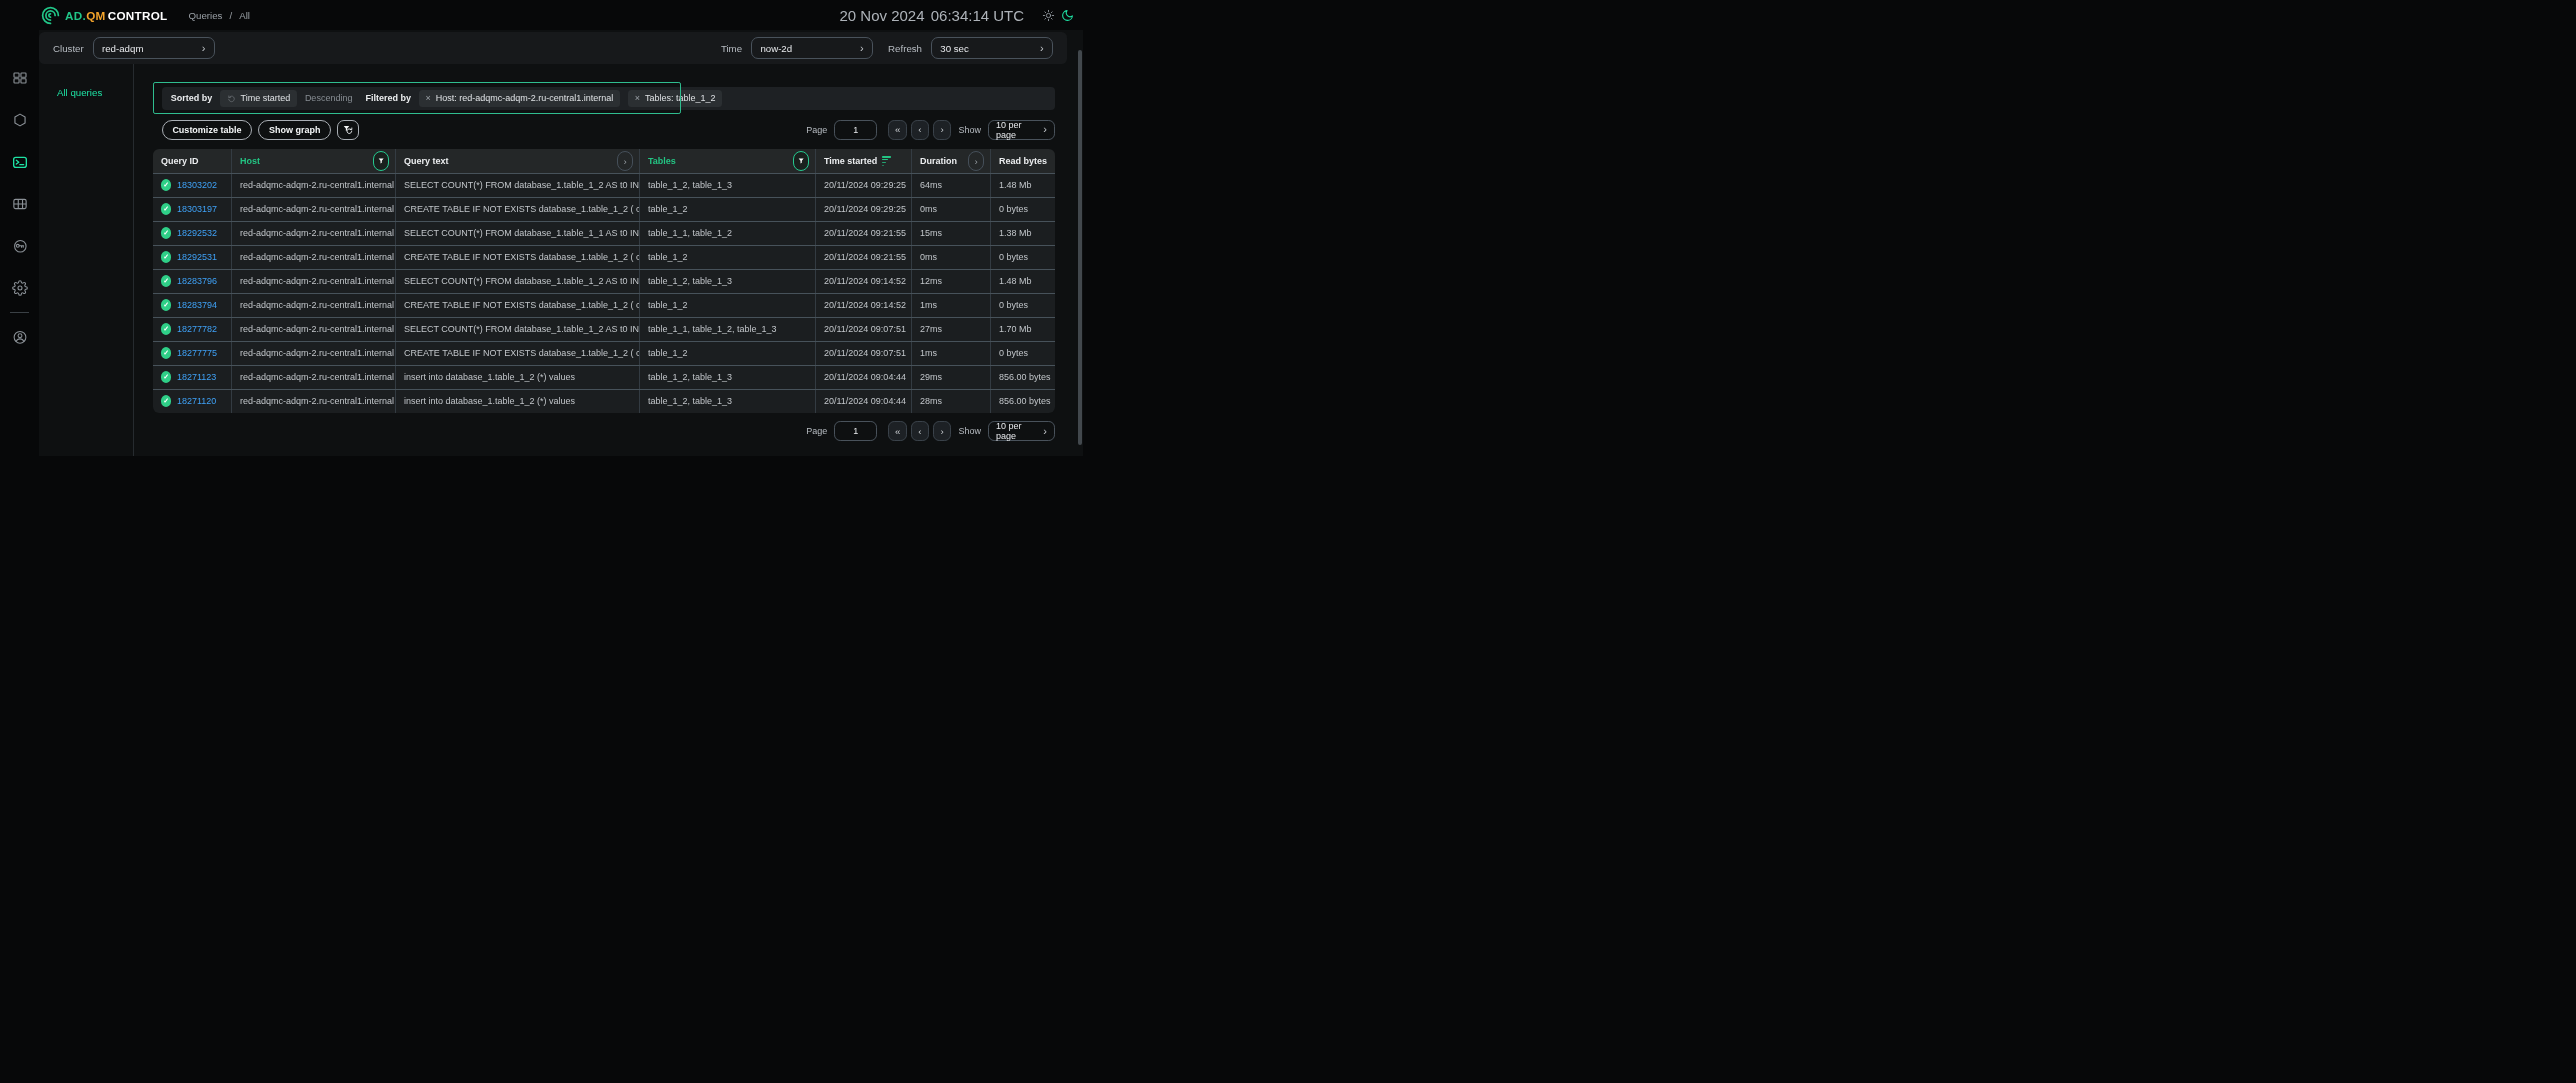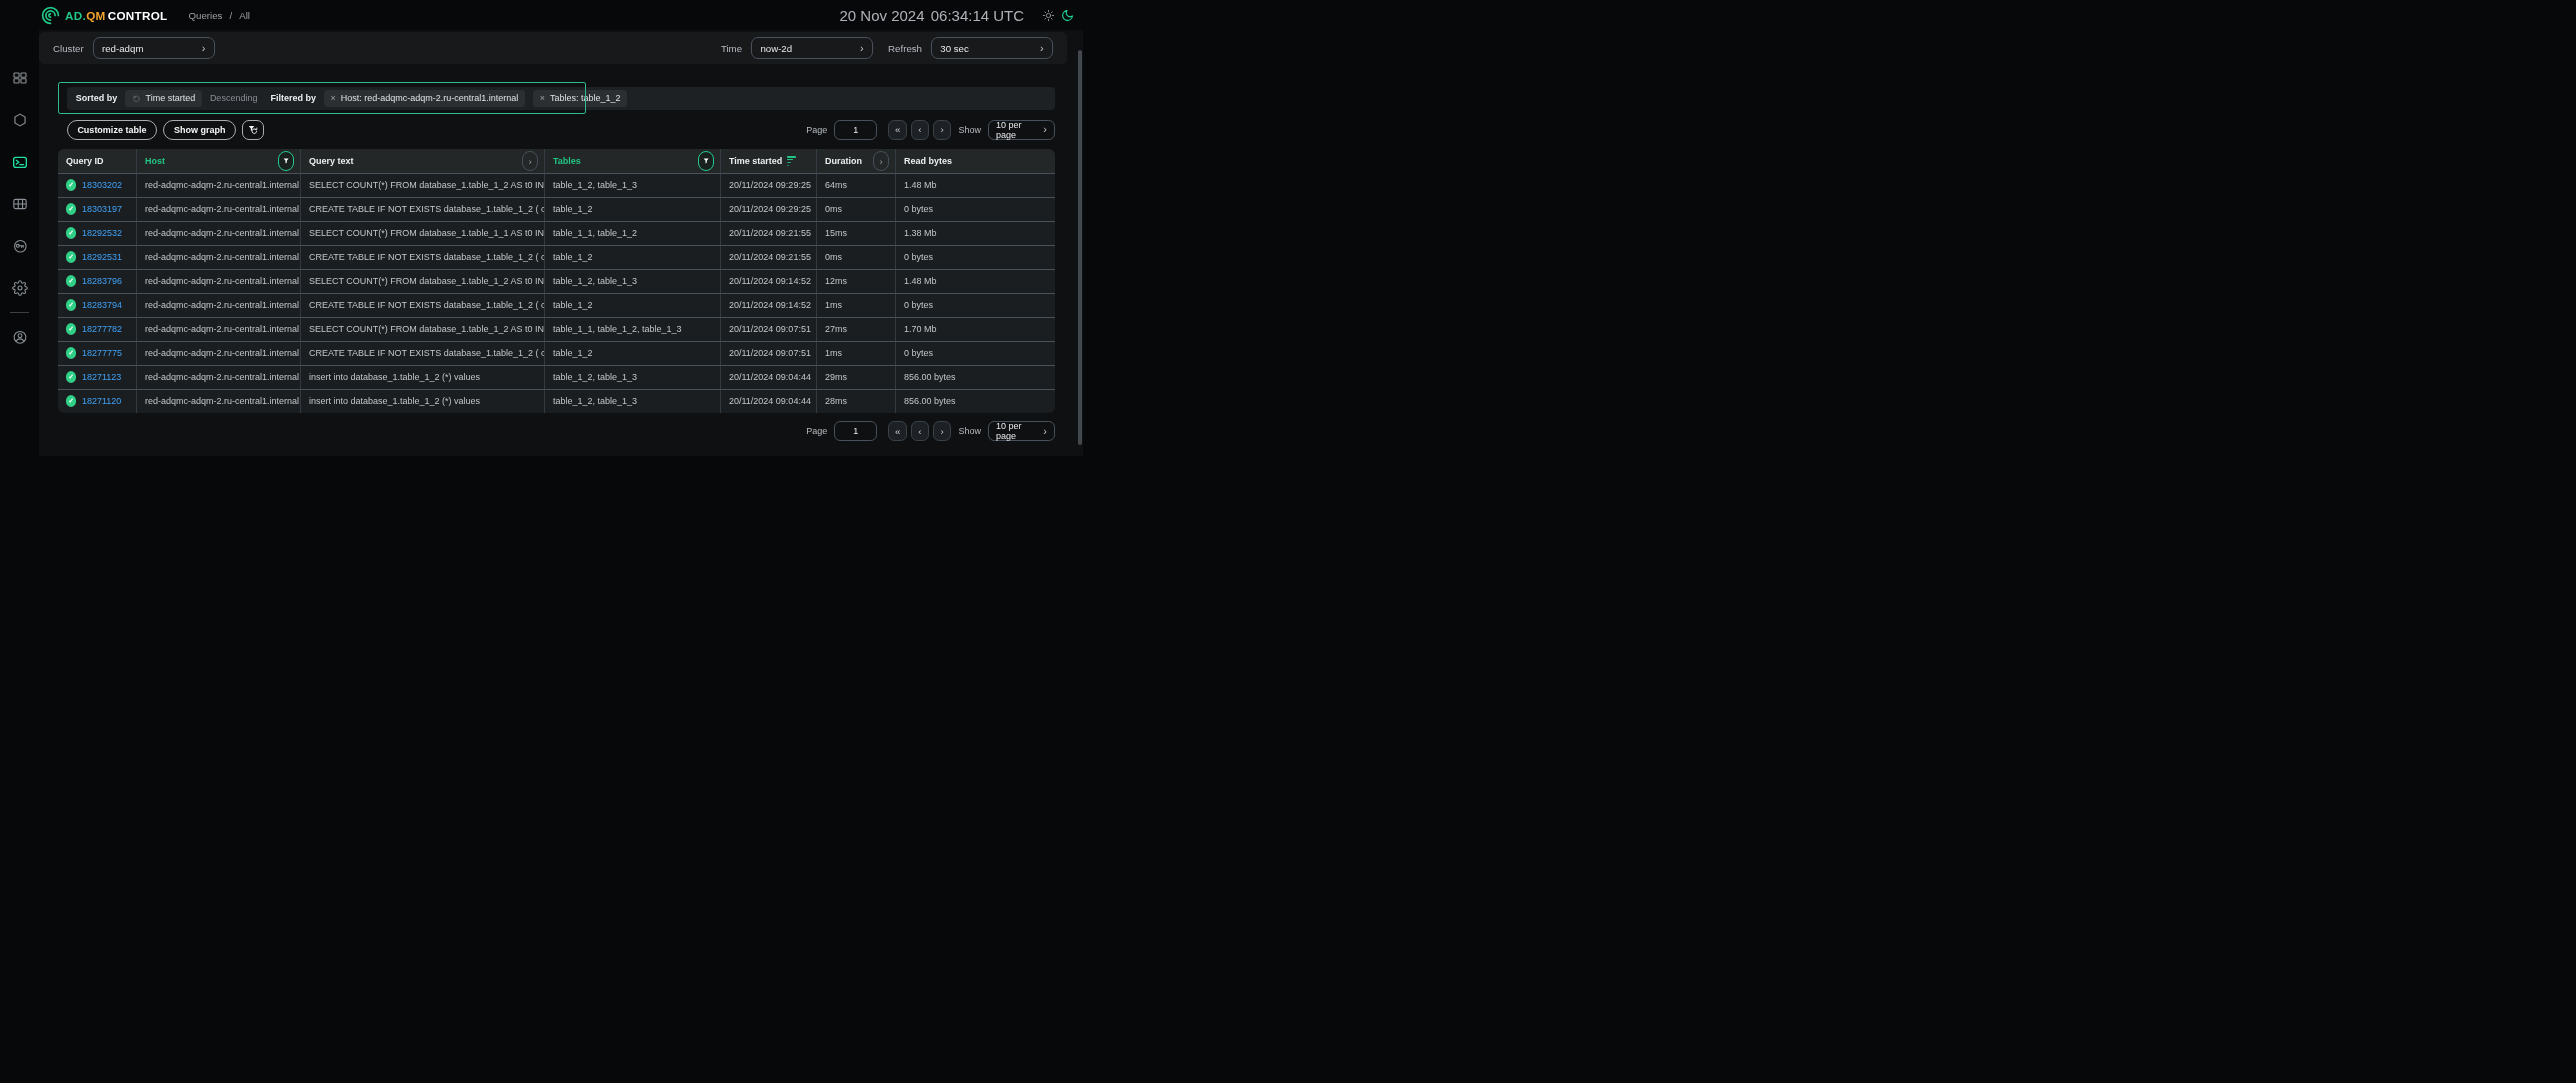--- a/index.html
+++ b/index.html
@@ -193,20 +193,23 @@
         <span class="tb-label">Refresh</span>
         <div class="dropdown">
           <span>30 sec</span>
           <span class="dd-chevron">›</span>
         </div>
       </div>
     </div>
 
     <div class="body-row">
 
+      <nav class="subnav">
+        <div class="subnav-item">All queries</div>
+      </nav>
 
       <section class="content">
 
         <div class="filterzone">
           <div class="filterbar">
             <span class="fb-label">Sorted by</span>
             <span class="chip">
               <span style="display:flex;opacity:.45;">
                 <svg width="9" height="9" viewBox="0 0 16 16" fill="none" stroke="#aab0b6" stroke-width="1.5" stroke-linecap="round">
                   <path d="M3.6 6.2a5 5 0 1 1-.6 3.2"></path>

